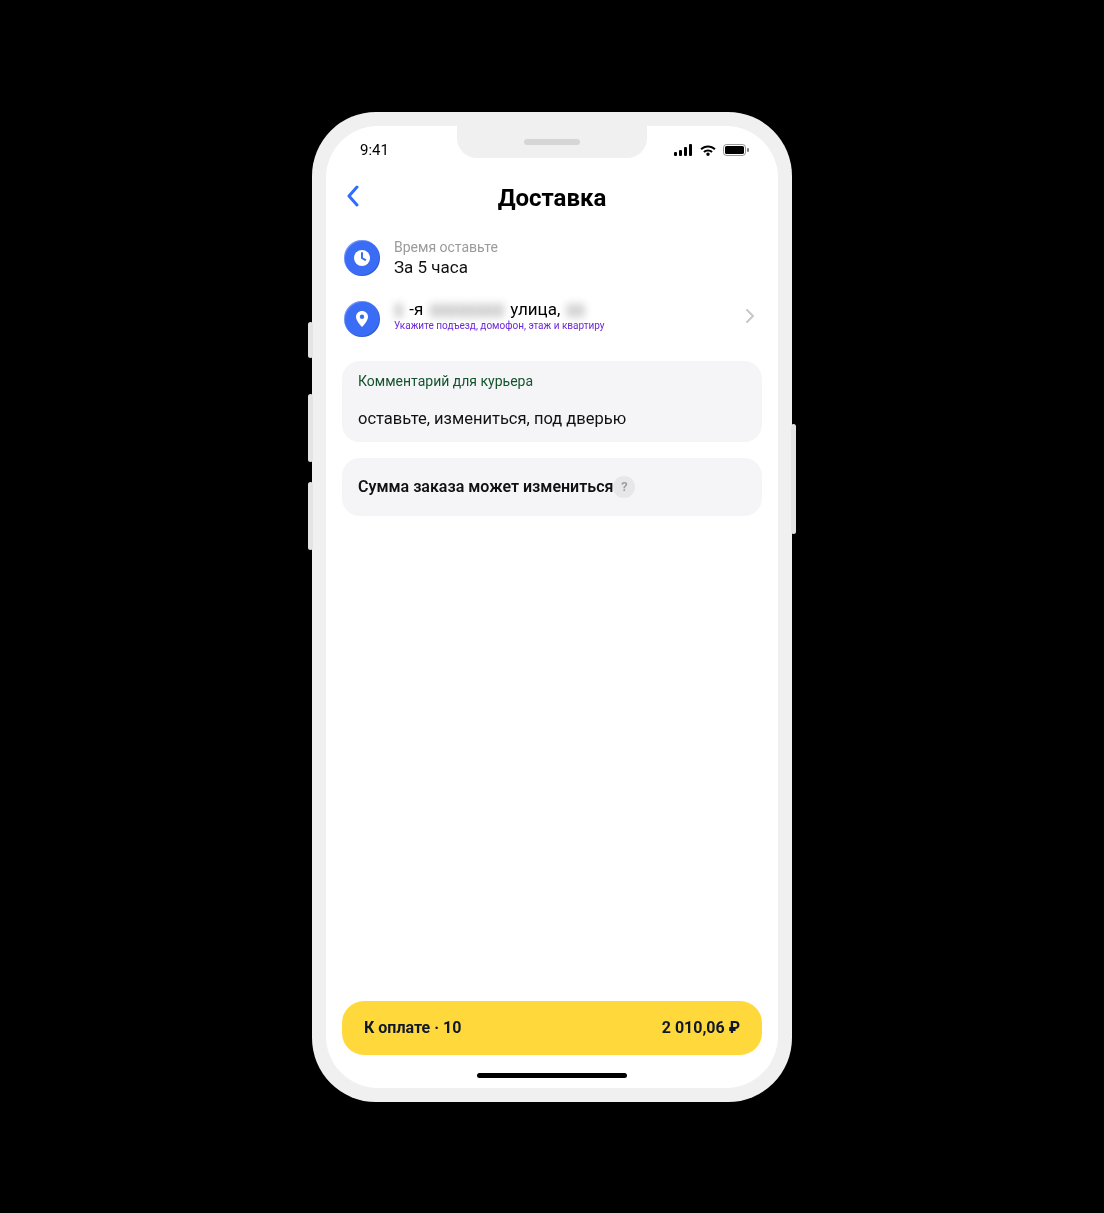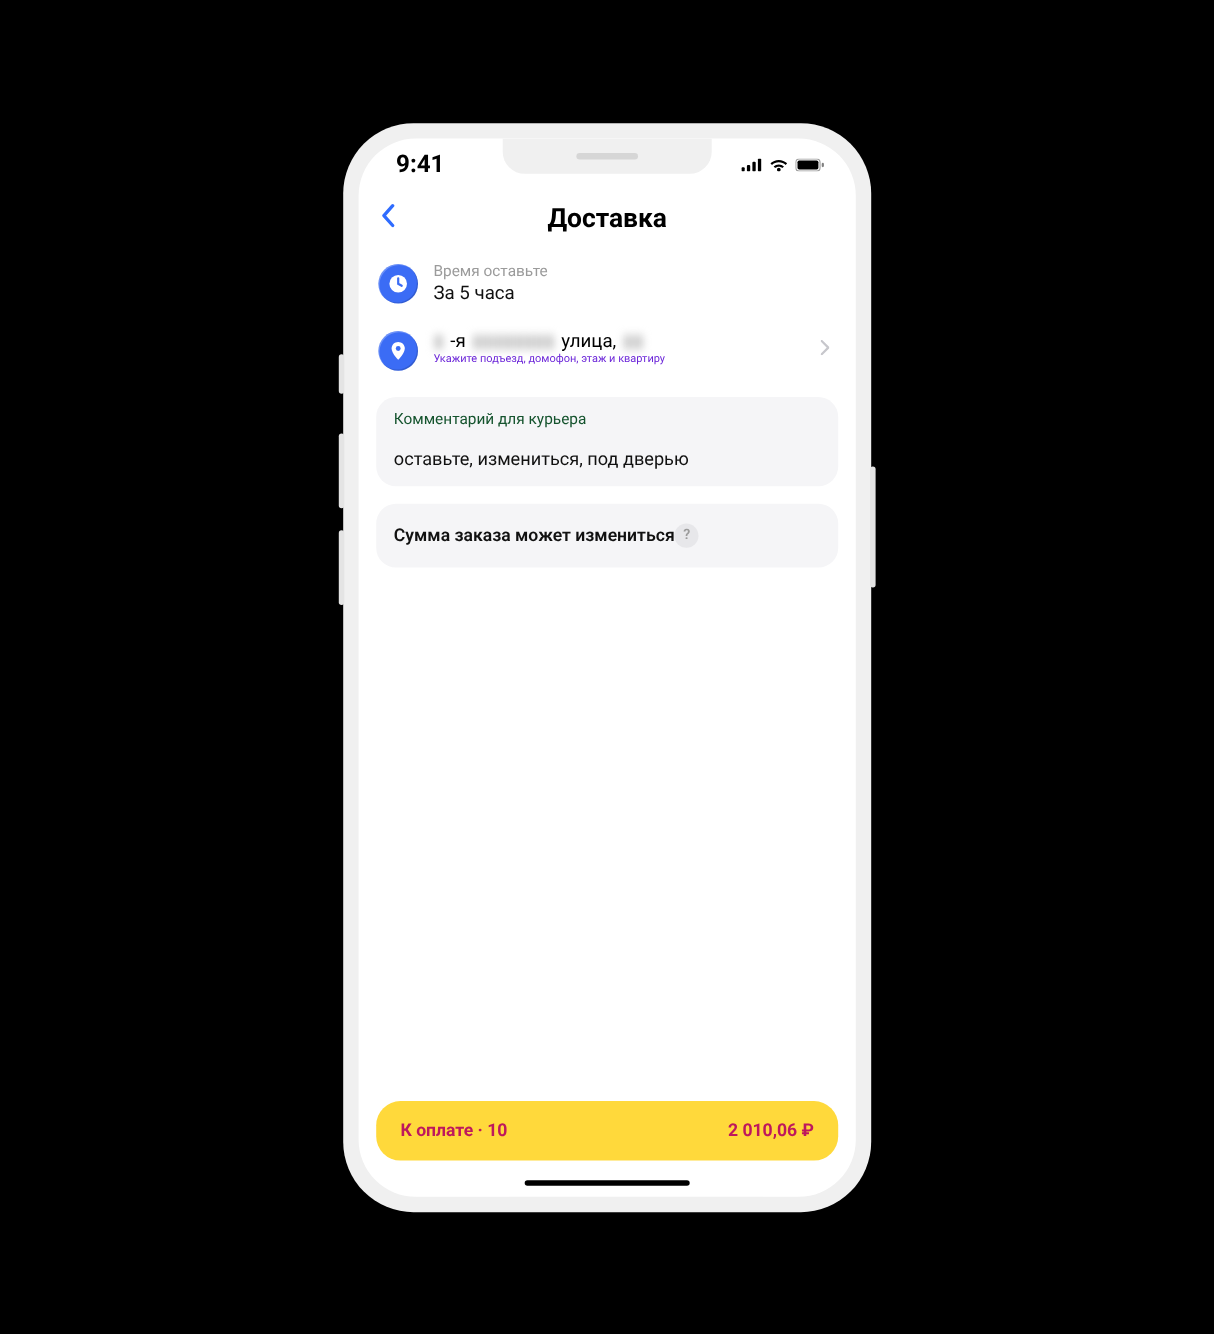--- a/index.html
+++ b/index.html
@@ -58,22 +58,22 @@
   .notch::before{
     content:"";
     width:56px;height:6px;border-radius:3px;background:#d6d6d6;
   }
   .status-bar {
     height: 48px;
     display: flex;
     justify-content: space-between;
     align-items: center;
     padding: 0 28px 0 34px;
-    font-weight: 700;
-    font-size: 22px;
+    font-weight: 400;
+    font-size: 15px;
   }
   .status-right { display:flex; align-items:center; gap:6px; }
   .status-right svg { display:block; }
   .nav-bar {
     display: flex;
     align-items: center;
     justify-content: center;
     position: relative;
     height: 48px;
   }
@@ -147,21 +147,21 @@
     display:flex;align-items:center;justify-content:center;
     font-size:13px;font-weight:600;cursor:pointer;
   }
   .pay-btn {
     margin: 0 16px 18px 16px;
     background: #ffd93b;
     border-radius: 22px;
     height: 54px;
     display:flex; align-items:center; justify-content:space-between;
     padding: 0 22px;
-    font-size: 16px; font-weight: 700; color:#be185d;
+    font-size: 16px; font-weight: 700; color:#0f172a;
     cursor:pointer;
   }
   .home-indicator {
     width: 150px; height: 5px; background: #000;
     border-radius: 3px;
     margin: 0 auto 10px auto;
   }
 </style>
 </head>
 <body>

